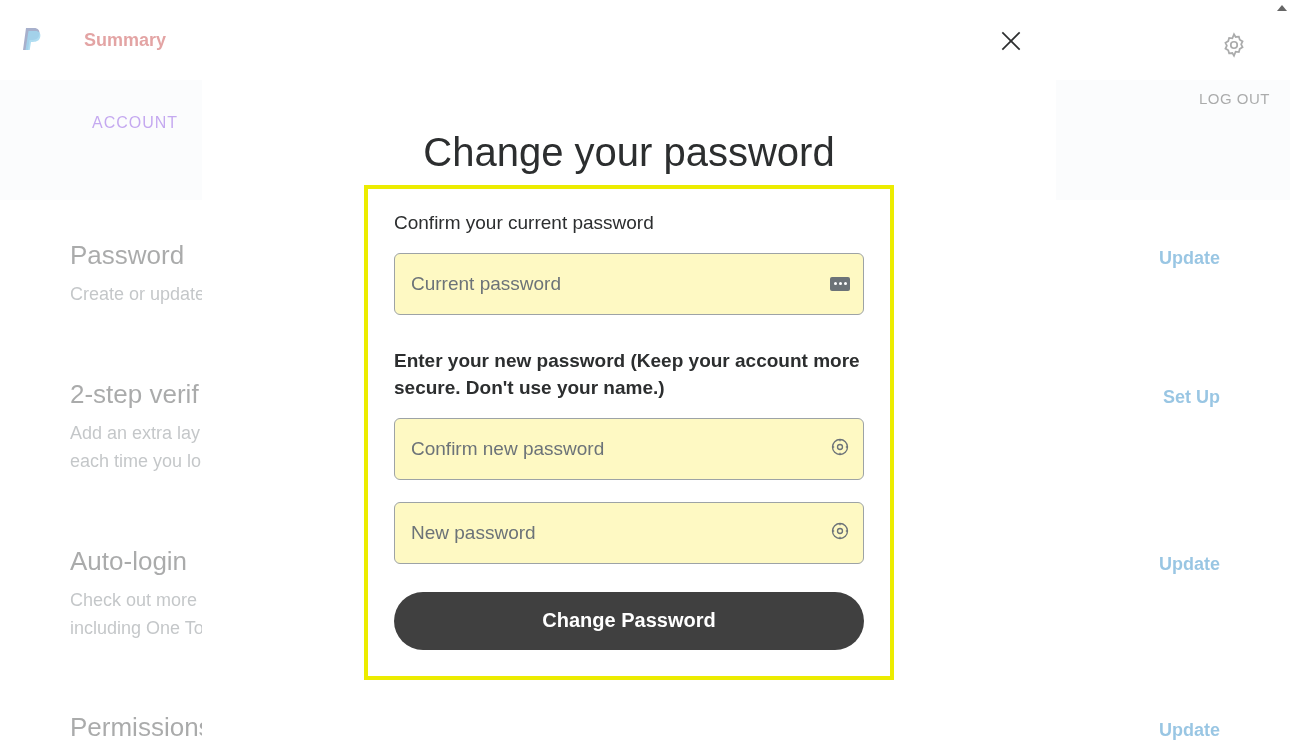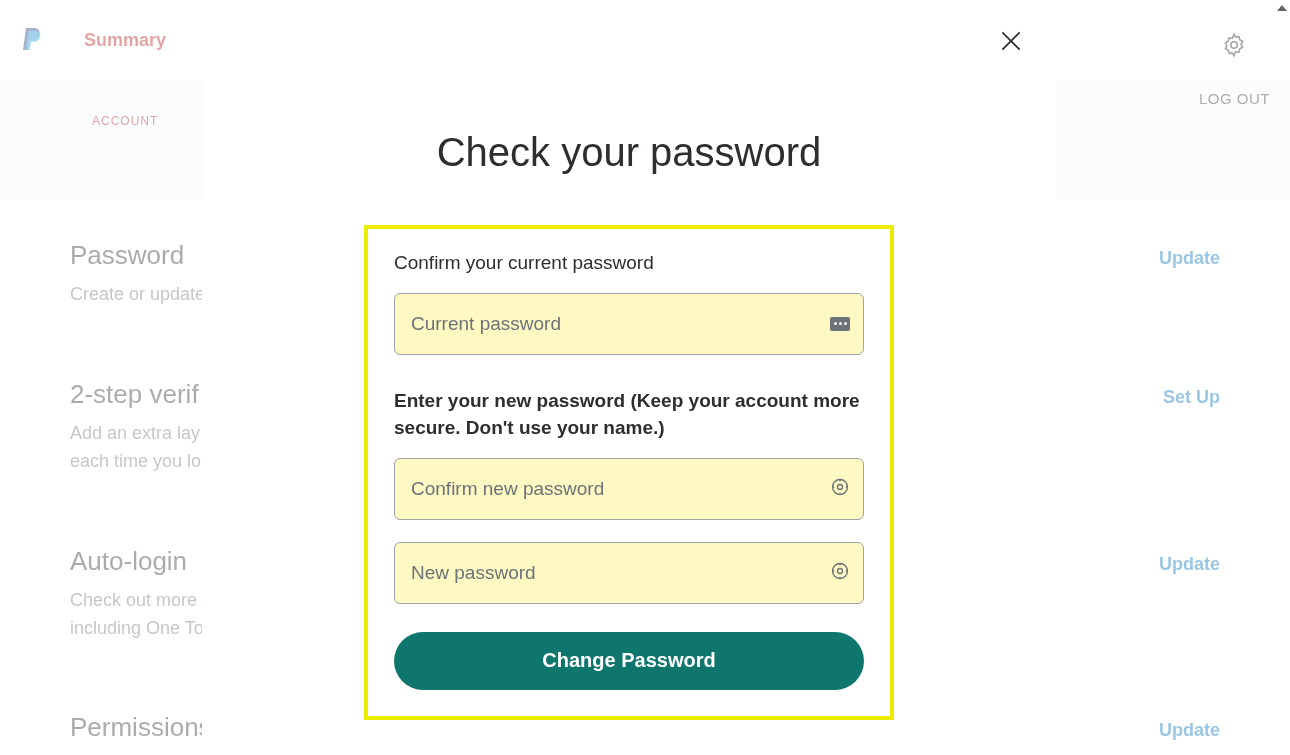--- a/index.html
+++ b/index.html
@@ -5,49 +5,49 @@
   html,body{margin:0;padding:0;width:1290px;height:755px;font-family:-apple-system,BlinkMacSystemFont,"Segoe UI",Helvetica,Arial,sans-serif;overflow:hidden;background:#fff;}
   
   .bg{position:absolute;inset:0;}
   .topnav{height:80px;background:#fff;display:flex;align-items:center;padding:0 20px;color:#2c2e2f;}
   .logo svg{width:24px;height:28px;display:block;}
   .nav-link{margin-left:40px;font-weight:600;font-size:18px;color:#b91c1c;}
   .nav-right{margin-left:auto;display:flex;align-items:center;gap:28px;flex-direction:column;}
   .icon-btn svg{width:26px;height:26px;stroke:#2c2e2f;fill:none;stroke-width:1.6;}
   .logout{font-size:15px;letter-spacing:.5px;color:#2c2e2f;font-weight:500;}
   .subnav{height:86px;background:#f5f7fa;display:flex;align-items:flex-start;padding:34px 0 0 92px;}
-  .subnav-link{font-size:12px;letter-spacing:1px;color:#b91c1c;}
+  .subnav-link{font-size:16px;letter-spacing:1px;color:#6d28d9;}
   .content{padding:40px 70px 0 70px;}
   .section{margin-bottom:70px;display:flex;align-items:flex-start;}
   .section-left{flex:1;}
   .section-title{font-size:26px;color:#2c2e2f;margin:0 0 10px 0;font-weight:400;}
   .section-desc{font-size:18px;color:#6c7378;margin:0;line-height:1.55;}
   .section-action{color:#0070ba;font-size:18px;font-weight:600;white-space:nowrap;margin-left:40px;padding-top:8px;}
   
   .overlay{position:absolute;inset:0;background:rgba(255,255,255,0.6);}
   
   .scroll-arrow{position:absolute;right:0;top:0;width:16px;height:16px;display:flex;align-items:center;justify-content:center;}
   .scroll-arrow::before{content:"";border-left:5px solid transparent;border-right:5px solid transparent;border-bottom:6px solid #666;}
   
   .modal{position:absolute;left:202px;top:0;width:854px;height:755px;background:#fff;}
   .modal-close{position:absolute;top:28px;right:32px;cursor:pointer;}
   .modal-close svg{width:26px;height:26px;stroke:#2c2e2f;stroke-width:1.6;}
   .modal-title{text-align:center;font-size:40px;font-weight:400;color:#2c2e2f;margin:130px 0 0 0;}
-  .form-box{position:absolute;left:364px;top:185px;width:530px;border:4px solid #ecec00;background:#fff;padding:20px 26px 26px 26px;box-sizing:border-box;margin-top:40px;}
+  .form-box{position:absolute;left:364px;top:185px;width:530px;border:4px solid #ecec00;background:#fff;padding:20px 26px 26px 26px;box-sizing:border-box;}
   .form-label{font-size:19px;color:#2c2e2f;margin:0 0 16px 0;line-height:1.45;}
   .form-label.second{margin-top:32px;font-weight:bold;}
   .input-wrap{position:relative;margin-bottom:22px;}
   .input-wrap:last-of-type{margin-bottom:28px;}
   .text-input{width:100%;height:62px;border:1px solid #9da3a6;border-radius:6px;font-size:19px;color:#6c7378;padding:0 50px 0 16px;box-sizing:border-box;background:#fef9c3;font-family:inherit;}
   .text-input::placeholder{color:#6c7378;}
   .input-icon{position:absolute;right:14px;top:50%;transform:translateY(-50%);}
   .input-icon.dots{width:20px;height:14px;background:#6c7378;border-radius:2px;display:flex;align-items:center;justify-content:center;gap:2px;}
   .input-icon.dots span{width:3px;height:3px;background:#fff;border-radius:50%;}
   .input-icon.eye svg{width:20px;height:20px;stroke:#6c7378;fill:none;stroke-width:1.6;}
-  .primary-btn{width:100%;height:58px;border:none;border-radius:30px;background:#0f766e;color:#fff;font-size:20px;font-weight:700;cursor:pointer;font-family:inherit;}
+  .primary-btn{width:100%;height:58px;border:none;border-radius:30px;background:#404040;color:#fff;font-size:20px;font-weight:700;cursor:pointer;font-family:inherit;}
 </style>
 </head>
 <body>
 
 <div class="bg">
   <div class="topnav">
     <span class="logo">
       <svg viewBox="0 0 24 28">
           <path d="M6 2h8c4 0 6 2.5 5.4 6.2C18.6 13 15 14 11.5 14H9.5L8 24H3L6 2z" fill="#253b80"></path>
           <path d="M8.5 5h7c3.6 0 5.4 2.3 4.8 5.6C19.6 15 16.3 16 13 16h-2L9.7 24H5.5L8.5 5z" fill="#179bd7" opacity="0.85"></path>
@@ -108,21 +108,21 @@
 <div class="overlay"></div>
 <div class="scroll-arrow"></div>
 
 <div class="modal">
   <span class="modal-close">
     <svg viewBox="0 0 24 24">
         <line x1="4" y1="4" x2="20" y2="20"></line>
         <line x1="20" y1="4" x2="4" y2="20"></line>
       </svg>
   </span>
-  <h1 class="modal-title">Check your password</h1>
+  <h1 class="modal-title">Change your password</h1>
 </div>
 
 <div class="form-box">
   <p class="form-label">Confirm your current password</p>
   <div class="input-wrap">
     <input type="password" class="text-input" placeholder="Current password" style="">
     <span class="input-icon dots">
         <span></span>
         <span></span>
         <span></span>

